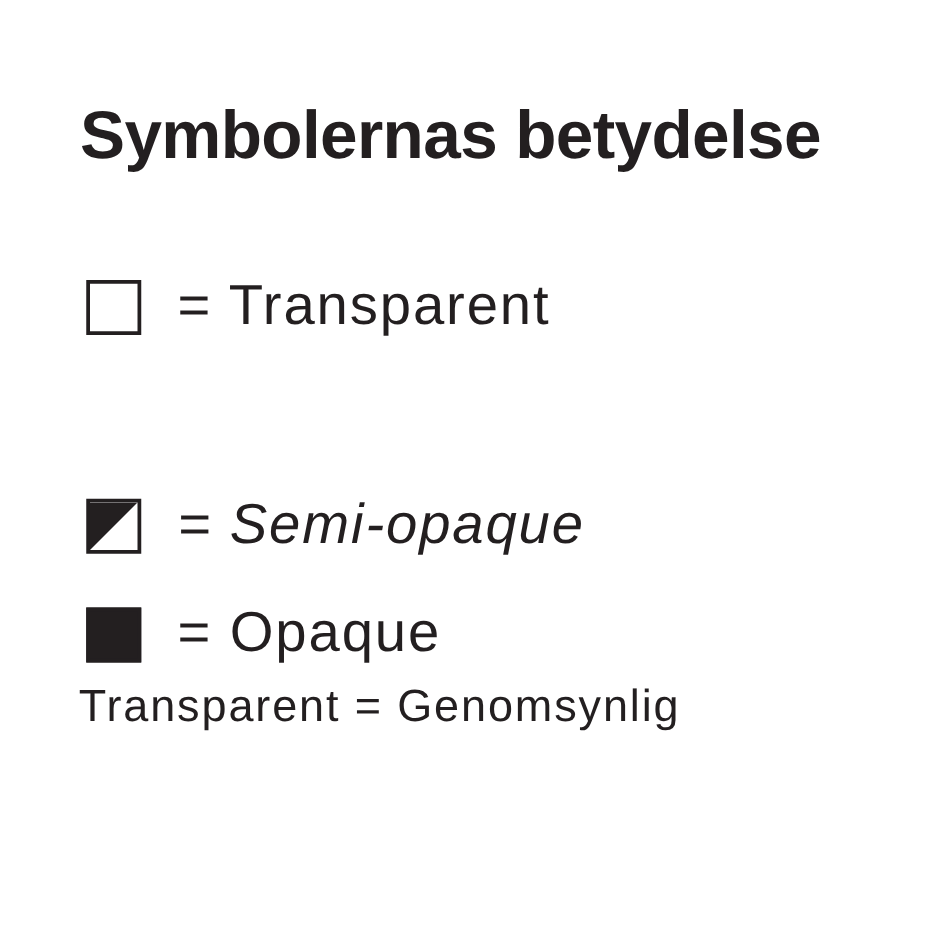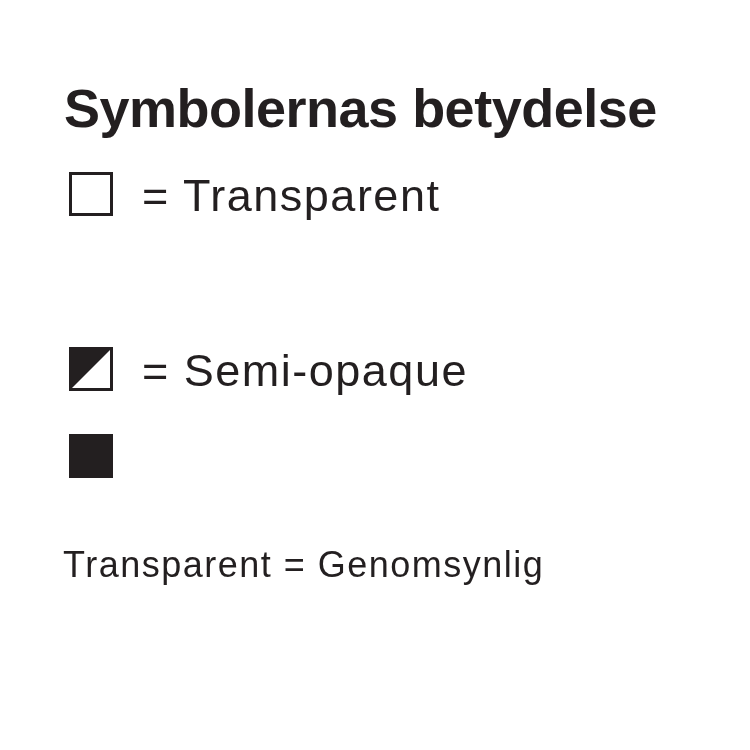--- a/index.html
+++ b/index.html
@@ -30,26 +30,27 @@
     letter-spacing: -0.5px;
     white-space: nowrap;
     color: #231f20;
     text-align: right;
   }
   .legend-row {
     position: absolute;
     left: 69px;
     height: 48px;
     display: flex;
-    align-items: flex-start;
+    align-items: flex-end;
     gap: 29px;
+    margin-top: 48px;
   }
   .row-1 { top: 172px; }
   .row-2 { top: 259px; }
-  .row-3 { top: 347px; }
+  .row-3 { top: 347px; font-style: italic; }
   .row-4 { top: 434px; }
   .sym {
     width: 44px;
     height: 44px;
     box-sizing: border-box;
     border: 3px solid #231f20;
     background: #ffffff;
     flex: 0 0 auto;
     position: relative;
   }
@@ -97,19 +98,20 @@
     <span class="sym">
       <svg width="38" height="38" viewBox="0 0 38 38">
         <polygon points="0,0 38,0 0,38" fill="#231f20"></polygon>
       </svg>
     </span>
     <span class="legend-label">= Semi-opaque</span>
   </div>
 
   <div class="legend-row row-4">
     <span class="sym sym-filled"></span>
+    <span class="legend-label">= Opaque</span>
   </div>
 
   <div class="footer">
     <div>Transparent = Genomsynlig</div>
   </div>
 
 </div>
 
 </body></html>

